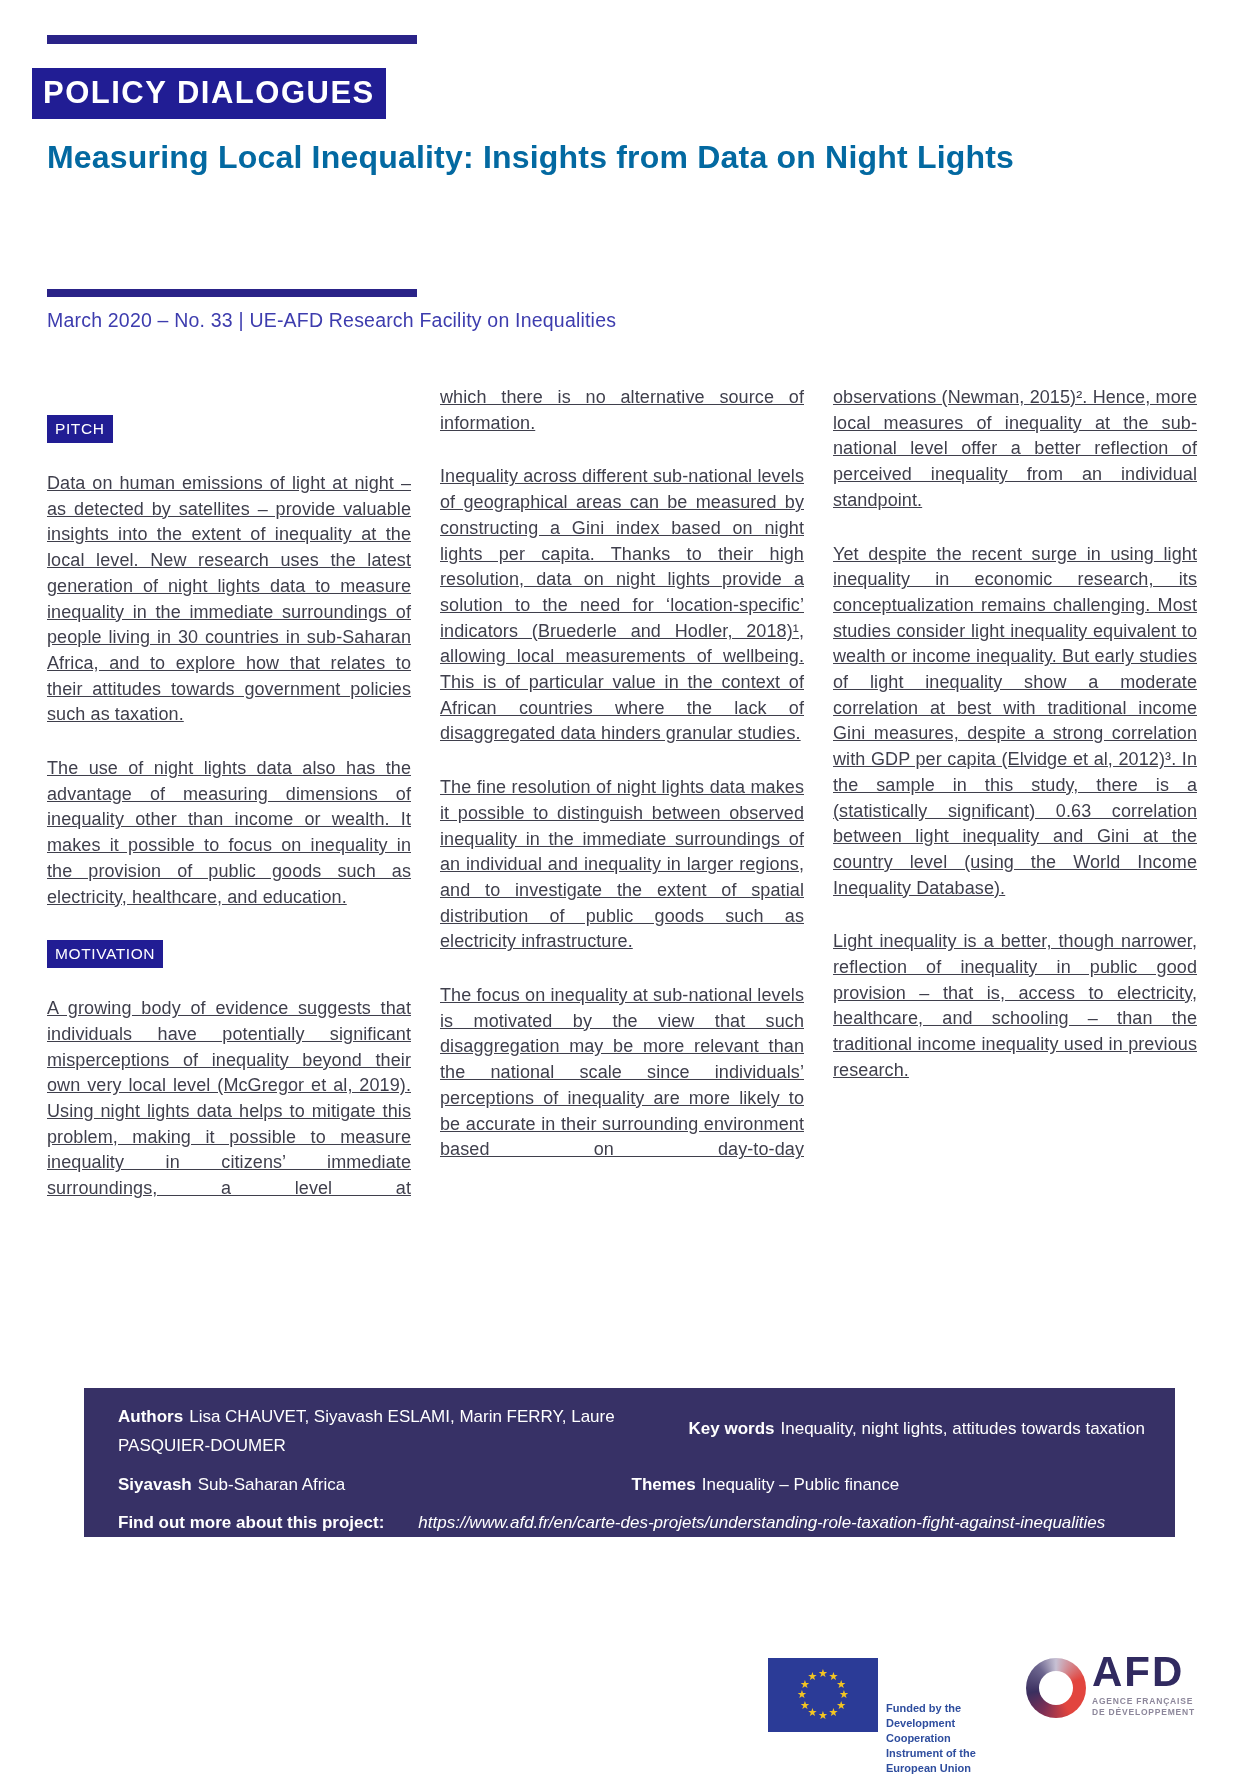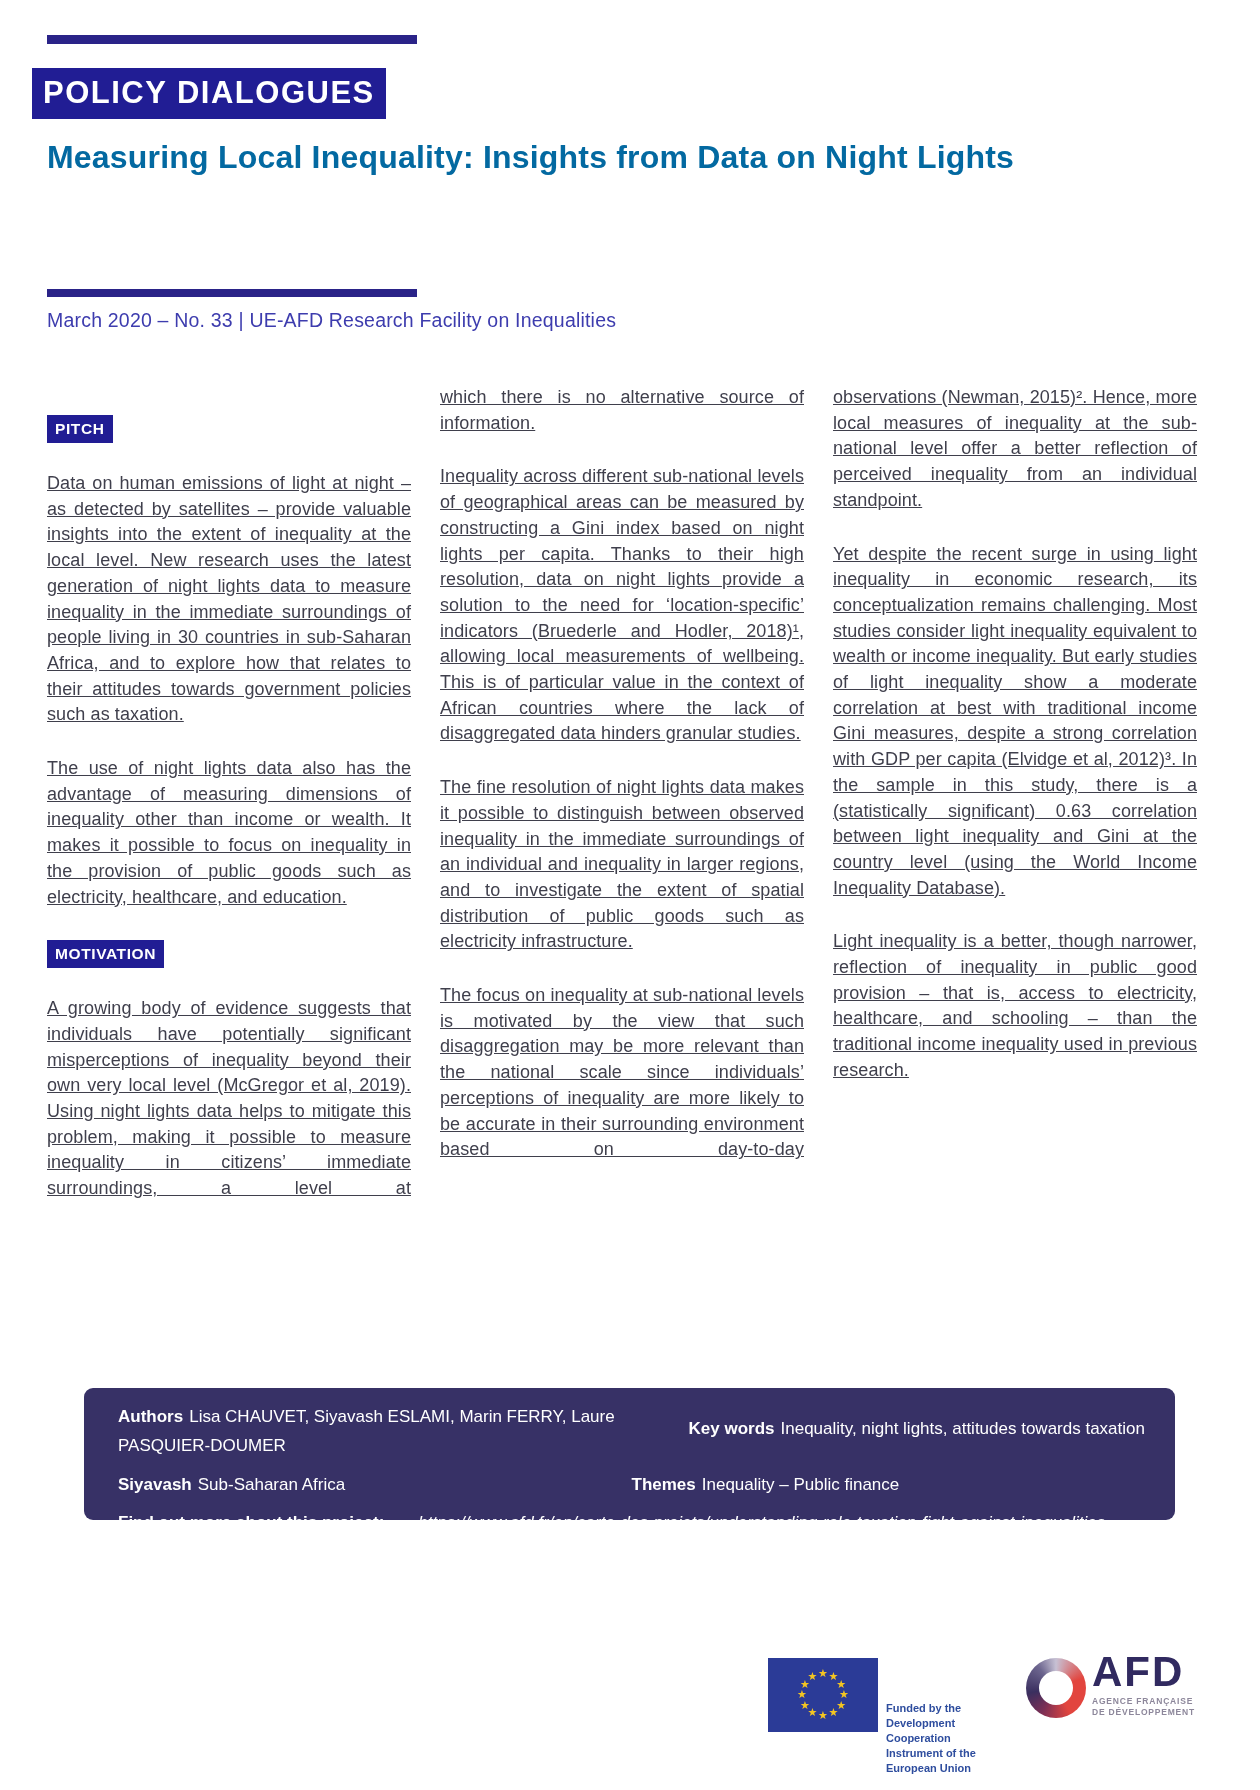--- a/index.html
+++ b/index.html
@@ -20,33 +20,33 @@
   }
   .issue{
     position:absolute;left:47px;top:309px;font-size:19.5px;color:#3d3cae;letter-spacing:0.2px;
   }
   .columns{
     position:absolute;left:47px;top:385px;width:1150px;
     display:flex;gap:29px;align-items:flex-start;
   }
   .col{width:364px;}
   .section-label{
-    display:inline-block;background:#211d94;color:#ffffff;font-weight:bold;
+    display:inline-block;background:#211d94;color:#ffffff;font-weight:normal;
     font-size:15.5px;letter-spacing:0.6px;padding:5px 8px 5px 8px;margin:30px 0 0 0;
   }
   .para{
     margin:28px 0 0 0;font-size:18px;line-height:25.7px;color:#3f3f4c;
     text-align:justify;letter-spacing:0.1px;text-decoration:underline;
   }
   .col > .para:first-child{margin-top:0;}
   .para.cont{text-align-last:justify;}
   .info-box{
-    position:absolute;left:84px;top:1388px;width:1091px;height:132px;
+    position:absolute;left:84px;top:1388px;width:1091px;height:149px;
     background:#373166;color:#ffffff;box-sizing:border-box;
-    padding:14px 30px 12px 34px;font-size:17px;border-radius:9px;
+    padding:14px 30px 12px 34px;font-size:17px;
   }
   .ib-grid{display:grid;grid-template-columns:50% 50%;row-gap:10px;}
   .ib-cell{line-height:29px;}
   .ib-cell b{margin-right:6px;}
   .ib-keywords{padding-top:12px;text-align:right;}
   .ib-more{grid-column:1 / span 2;line-height:27px;}
   .ib-more .url{font-style:italic;overflow-wrap:anywhere;margin-left:28px;}
   .eu-flag{
     position:absolute;left:768px;top:1658px;width:110px;height:74px;background:#2b3b97;
   }

